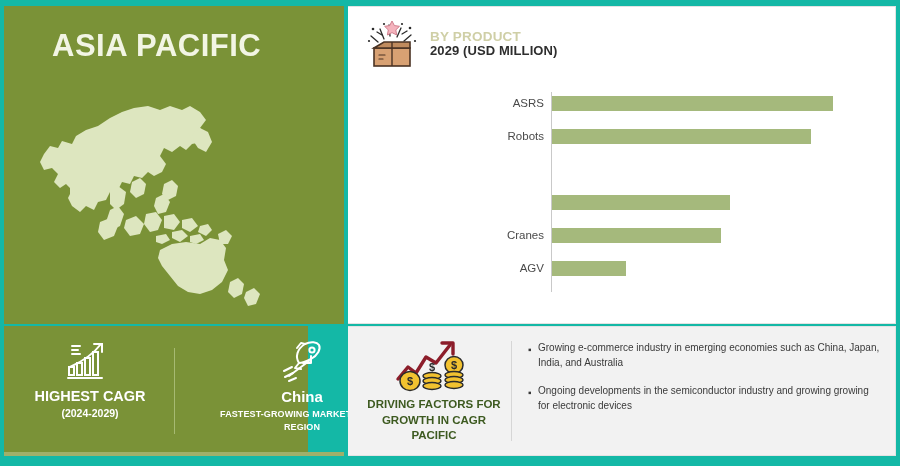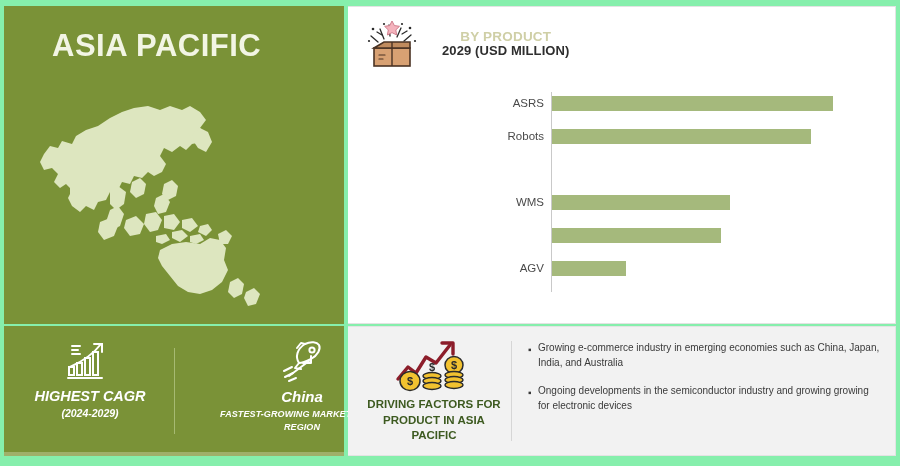--- a/index.html
+++ b/index.html
@@ -1,41 +1,41 @@
 <!DOCTYPE html>
 <html><head>
 <meta charset="utf-8">
 <style>
   html,body{margin:0;padding:0;background:#ffffff;}
   body{width:900px;height:466px;overflow:hidden;font-family:"Liberation Sans",sans-serif;}
-  .canvas{position:relative;width:900px;height:466px;background:#86efac;}
+  .canvas{position:relative;width:900px;height:466px;background:#14b8a6;}
 
   
   .left-panel{position:absolute;left:4px;top:6px;width:340px;height:318px;background:#7a9237;overflow:hidden;}
   .region-title{position:absolute;left:48px;top:22px;font-size:31px;font-weight:bold;color:#f2f5e4;letter-spacing:.5px;}
   .map-wrap{position:absolute;left:10px;top:80px;width:330px;height:235px;}
   .map-wrap svg{display:block;width:100%;height:100%;}
 
   
   .chart-panel{position:absolute;left:348px;top:6px;width:548px;height:318px;background:#ffffff;border:1px solid #e3e3e3;border-left:none;box-sizing:border-box;}
-  .chart-head{position:absolute;left:16px;top:8px;display:flex;align-items:center;gap:22px;text-align:center;}
+  .chart-head{position:absolute;left:16px;top:8px;display:flex;align-items:center;gap:10px;}
   .box-icon{width:56px;height:58px;flex:0 0 56px;}
   .head-text{display:flex;flex-direction:column;line-height:1.12;}
   .head-kicker{font-size:13.5px;font-weight:bold;color:#cfcfa6;letter-spacing:.2px;}
   .head-sub{font-size:13px;font-weight:bold;color:#2e2e2e;letter-spacing:.1px;}
 
   .plot{position:absolute;left:0;top:80px;width:548px;height:210px;}
   .axis-line{position:absolute;left:203px;top:5px;width:1px;height:200px;background:#c9c9c9;}
   .rowset{position:absolute;left:0;top:0;width:548px;height:210px;}
   .barrow{position:absolute;left:0;width:548px;height:16px;display:flex;align-items:center;}
   .cat-label{position:absolute;left:0;width:196px;text-align:right;font-size:11.5px;color:#4a4a4a;line-height:16px;}
   .bar{position:absolute;left:204px;height:15px;background:#a5b97c;}
 
   
-  .bottom-green{position:absolute;left:4px;top:326px;width:340px;height:126px;background:#7a9237;font-style:italic;}
+  .bottom-green{position:absolute;left:4px;top:326px;width:304px;height:126px;background:#7a9237;}
   .bg-strip{position:absolute;left:4px;top:452px;width:340px;height:4px;background:#9fb06a;}
   .bg-cell{position:absolute;top:10px;height:108px;display:flex;flex-direction:column;align-items:center;justify-content:flex-start;}
   .cell-a{left:6px;width:160px;}
   .cell-b{left:172px;width:164px;margin-left:44px;}
   .v-div{position:absolute;left:170px;top:22px;width:1px;height:86px;background:#a6ba72;}
   .ic{height:48px;display:flex;align-items:center;justify-content:center;margin-bottom:4px;}
   .t1{font-size:14.5px;font-weight:bold;color:#ffffff;text-align:center;line-height:1.2;}
   .t2{font-size:10.5px;font-weight:bold;color:#ffffff;text-align:center;line-height:1.25;margin-top:2px;}
   .china-name{font-size:15px;font-weight:bold;color:#ffffff;text-align:center;}
   .china-sub{font-size:9px;font-weight:bold;color:#ffffff;text-align:center;line-height:1.45;margin-top:3px;letter-spacing:.1px;}
@@ -129,24 +129,24 @@
       <div class="rowset" id="rowset">
           <div class="barrow" style="top: 8px;">
             <div class="cat-label">ASRS</div>
             <div class="bar" style="width: 281px; background: rgb(165, 185, 124);"></div>
           </div>
           <div class="barrow" style="top: 41px;">
             <div class="cat-label">Robots</div>
             <div class="bar" style="width: 259px; background: rgb(165, 185, 124);"></div>
           </div>
           <div class="barrow" style="top: 107px;">
-            <div class="cat-label">WMS</div>
             <div class="bar" style="width: 178px; background: rgb(165, 185, 124);"></div>
           </div>
           <div class="barrow" style="top: 140px;">
+            <div class="cat-label">Cranes</div>
             <div class="bar" style="width: 169px; background: rgb(165, 185, 124);"></div>
           </div>
           <div class="barrow" style="top: 173px;">
             <div class="cat-label">AGV</div>
             <div class="bar" style="width: 74px; background: rgb(165, 185, 124);"></div>
           </div>
         </div>
     </div>
   </div>
 
@@ -210,21 +210,21 @@
             <ellipse cx="66" cy="45" rx="9" ry="3.4" fill="#f2c230"></ellipse>
             <ellipse cx="66" cy="50" rx="9" ry="3.4" fill="#f2c230"></ellipse>
           </g>
           <g fill="#2b2b2b" font-family="Liberation Sans,sans-serif" font-size="11" font-weight="bold" text-anchor="middle">
             <text x="22" y="50">$</text>
               <text x="44" y="36">$</text>
               <text x="66" y="34">$</text>
           </g>
         </svg>
       </div>
-      <div class="drivers-title">DRIVING FACTORS FOR PRODUCT IN ASIA PACIFIC</div>
+      <div class="drivers-title">DRIVING FACTORS FOR GROWTH IN CAGR PACIFIC</div>
     </div>
     <div class="gray-div"></div>
     <div class="bullets" id="bullets">
         <div class="bullet">
           <span class="bdot">▪</span>
           <span class="btext">Growing e-commerce industry in emerging economies such as China, Japan, India, and Australia</span>
         </div>
         <div class="bullet">
           <span class="bdot">▪</span>
           <span class="btext">Ongoing developments in the semiconductor industry and growing growing for electronic devices</span>

